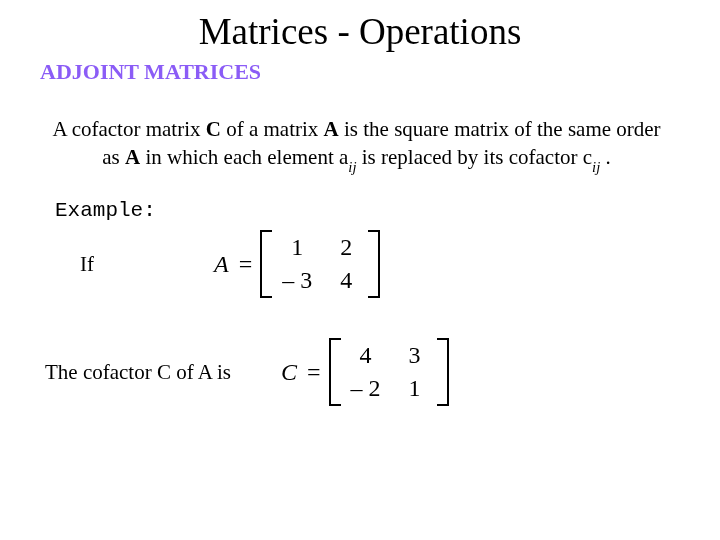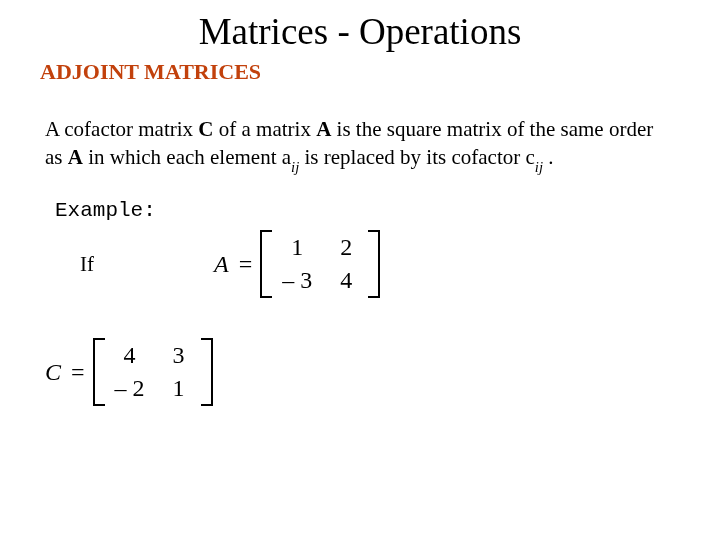--- a/index.html
+++ b/index.html
@@ -12,29 +12,30 @@
     color: #000;
     position: relative;
   }
   .title {
     text-align: center;
     font-size: 37px;
     margin-top: 10px;
     font-weight: normal;
   }
   .subtitle {
-    color: #c2410c;
+    color: #8b5cf6;
     font-weight: bold;
     font-size: 22px;
     margin: 6px 0 0 40px;
   }
   .body {
     font-size: 21px;
     margin: 30px 52px 0 45px;
     line-height: 1.35;
+    text-align: center;
   }
   .bold { font-weight: bold; }
   .sub {
     font-size: 0.7em;
     font-style: italic;
     vertical-align: sub;
     position: relative;
     top: 2px;
   }
   .example-label {
@@ -131,20 +132,21 @@
         <span>2</span>
         <span class="neg">– 3</span>
         <span>4</span>
       </div>
       <div class="bracket right"></div>
     </div>
   </div>
 </div>
 
 <div class="row cof">
+  <div class="lead">The cofactor C of A is</div>
   <div class="eq">
     <span class="lhs">C</span>
     <span class="equals">=</span>
     <div class="matrix">
       <div class="bracket left"></div>
       <div class="mcells">
         <span>4</span>
         <span>3</span>
         <span class="neg">– 2</span>
         <span>1</span>

